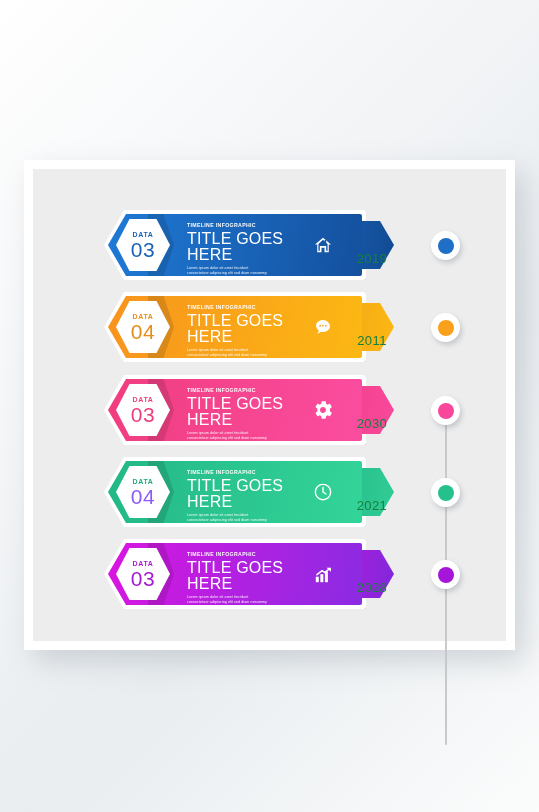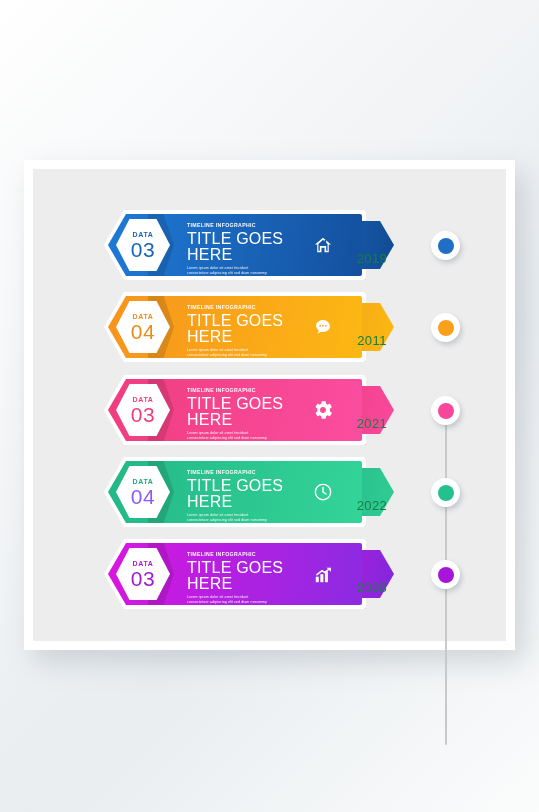--- a/index.html
+++ b/index.html
@@ -283,21 +283,21 @@
         <div class="row-text">
           <div class="row-eyebrow">TIMELINE INFOGRAPHIC</div>
           <div class="row-title">TITLE GOES HERE</div>
           <div class="row-desc">Lorem ipsum dolor sit amet tincidunt consectetuer adipiscing elit sed diam nonummy nibh euismod.</div>
         </div>
         <div class="row-icon">
           <svg width="20" height="20" viewBox="0 0 24 24" fill="#ffffff">
               <path d="M20.3 13.6c.05-.5.08-1 .08-1.6s-.03-1.1-.08-1.6l2.1-1.6c.2-.15.25-.4.12-.62l-2-3.4c-.12-.22-.4-.3-.62-.22l-2.5 1c-.5-.4-1.1-.72-1.7-.96l-.38-2.6c-.04-.24-.25-.42-.5-.42h-4c-.25 0-.46.18-.5.42l-.38 2.6c-.6.24-1.2.56-1.7.96l-2.5-1c-.22-.08-.5 0-.62.22l-2 3.4c-.13.22-.08.47.12.62l2.1 1.6c-.05.5-.08 1-.08 1.6s.03 1.1.08 1.6l-2.1 1.6c-.2.15-.25.4-.12.62l2 3.4c.12.22.4.3.62.22l2.5-1c.5.4 1.1.72 1.7.96l.38 2.6c.04.24.25.42.5.42h4c.25 0 .46-.18.5-.42l.38-2.6c.6-.24 1.2-.56 1.7-.96l2.5 1c.22.08.5 0 .62-.22l2-3.4c.13-.22.08-.47-.12-.62l-2.1-1.6zM12 15.6c-2 0-3.6-1.6-3.6-3.6S10 8.4 12 8.4s3.6 1.6 3.6 3.6-1.6 3.6-3.6 3.6z"></path>
             </svg>
         </div>
-        <div class="row-year">2021</div>
+        <div class="row-year">2030</div>
       </div>
 
       <div class="tl-row" style="top:288px">
         <div class="row-outline"></div>
         <div class="row-tail" style="background: linear-gradient(100deg, rgb(32, 177, 131) 0%, rgb(49, 205, 149) 100%);"></div>
         <div class="row-body" style="background: linear-gradient(100deg, rgb(35, 183, 135) 0%, rgb(51, 212, 153) 100%);"></div>
         <div class="row-chevron"></div>
         <div class="hex-outer">
           <span class="hex-label" style="color: rgb(31, 169, 124);">DATA</span>
           <span class="hex-number" style="color: #8b5cf6;">04</span>
@@ -306,21 +306,21 @@
           <div class="row-eyebrow">TIMELINE INFOGRAPHIC</div>
           <div class="row-title">TITLE GOES HERE</div>
           <div class="row-desc">Lorem ipsum dolor sit amet tincidunt consectetuer adipiscing elit sed diam nonummy nibh euismod.</div>
         </div>
         <div class="row-icon">
           <svg width="20" height="20" viewBox="0 0 24 24">
               <circle cx="12" cy="12" r="9.2" fill="none" stroke="#ffffff" stroke-width="1.7"></circle>
               <path d="M12 6.6v5.6l3.6 2.2" fill="none" stroke="#ffffff" stroke-width="1.7" stroke-linecap="round"></path>
             </svg>
         </div>
-        <div class="row-year">2022</div>
+        <div class="row-year">2021</div>
       </div>
 
       <div class="tl-row" style="top:370px">
         <div class="row-outline"></div>
         <div class="row-tail" style="background: linear-gradient(100deg, rgb(199, 24, 218) 0%, rgb(127, 40, 220) 100%);"></div>
         <div class="row-body" style="background: linear-gradient(100deg, rgb(217, 22, 224) 0%, rgb(139, 43, 226) 100%);"></div>
         <div class="row-chevron"></div>
         <div class="hex-outer">
           <span class="hex-label" style="color: rgb(165, 27, 210);">DATA</span>
           <span class="hex-number" style="color: rgb(165, 27, 210);">03</span>

